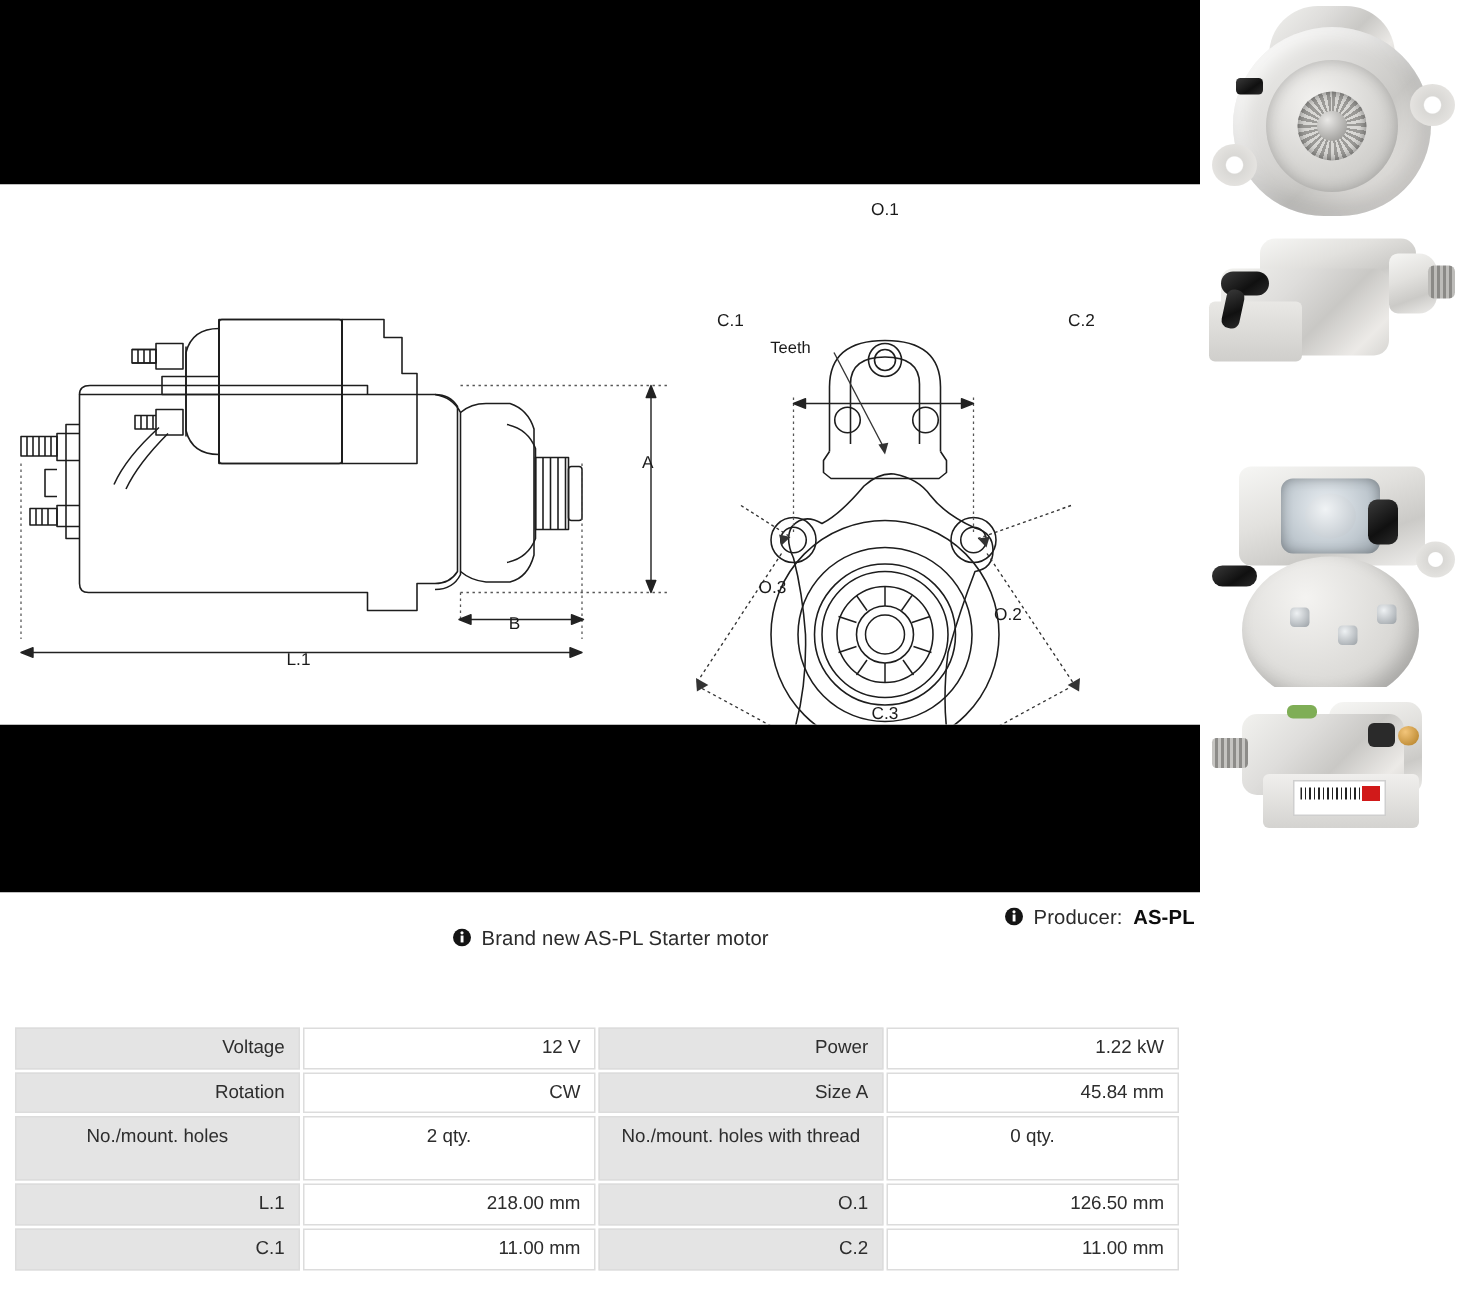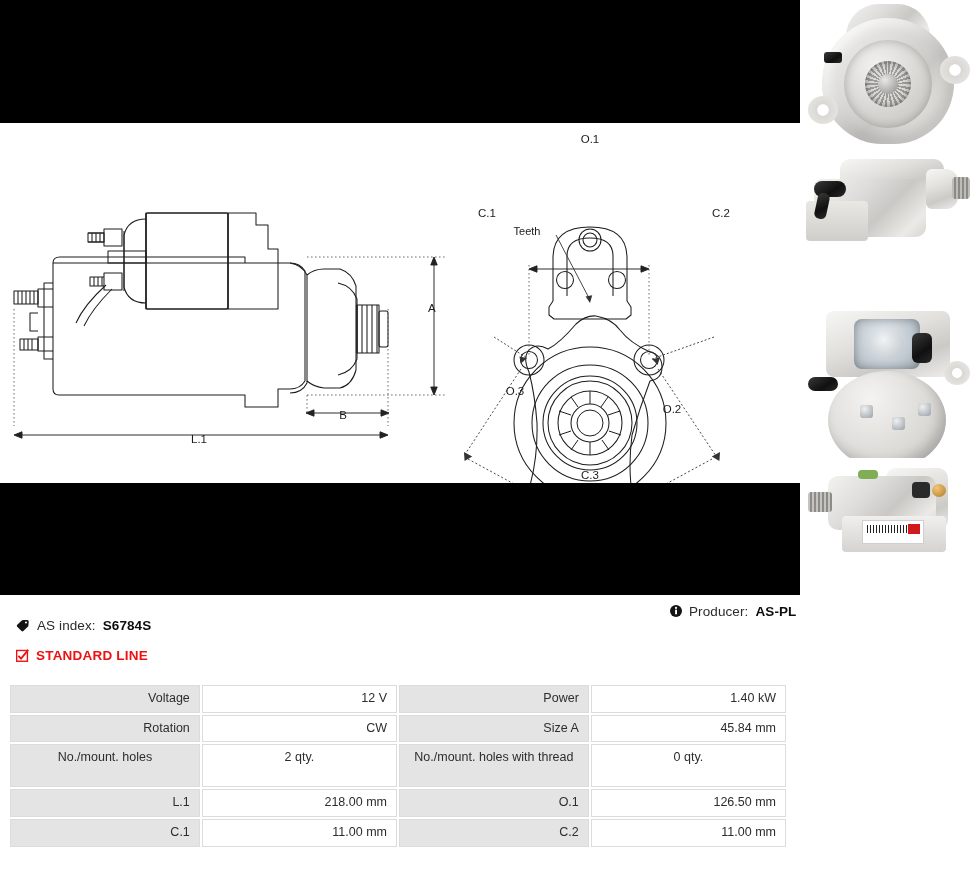--- a/index.html
+++ b/index.html
@@ -349,45 +349,32 @@
       <div class="ph p4-term2"></div>
       <div class="ph p4-lbl">
         <span class="p4-lblbar"></span>
         <span class="p4-lblred"></span>
       </div>
     </div>
   </div>
 
   <div id="info-row">
 
-    <div class="info-col" style="left:16px; top:15px;">
+
+    <div class="info-col" style="left:302px; top:15px;">
       <div class="info-line">
         <span class="icon">
-          <svg width="14" height="13" viewBox="0 0 16 14">
-            <path d="M1.4 6.2 L6.6 1.2 C7 0.8 7.5 0.6 8.1 0.6 L13 0.8 C13.9 0.85 14.6 1.6 14.5 2.5 L14.2 7
-                     C14.15 7.6 13.9 8.1 13.5 8.5 L8.4 13.4 C7.8 14 6.9 14 6.3 13.4 L1.4 8.3
-                     C0.8 7.7 0.8 6.8 1.4 6.2 Z" fill="#141414"></path>
-            <circle cx="11.4" cy="3.6" r="1.15" fill="#ffffff"></circle>
+          <svg width="12" height="12" viewBox="0 0 12 12">
+            <circle cx="6" cy="6" r="6" fill="#141414"></circle>
+            <circle cx="6" cy="2.9" r="1.05" fill="#ffffff"></circle>
+            <rect x="5.1" y="4.7" width="1.9" height="4.6" fill="#ffffff"></rect>
           </svg>
         </span>
-        <span class="lbl">AS index:</span>
-        <span class="val">S6784S</span>
+        <span class="lbl">Brand new AS-PL Starter motor</span>
       </div>
-      <div class="info-line">
-        <span class="icon">
-          <svg width="13" height="13" viewBox="0 0 14 14">
-            <rect x="0.7" y="1.6" width="11.6" height="11.6" fill="none" stroke="#ee1111" stroke-width="1.5"></rect>
-            <path d="M2.6 7.4 L5.4 10.4 L13.2 0.9" fill="none" stroke="#ee1111" stroke-width="1.9"></path>
-          </svg>
-        </span>
-        <span class="std-line">STANDARD LINE</span>
-      </div>
-    </div>
-
-    <div class="info-col" style="left:302px; top:15px;">
     </div>
 
     <div class="info-col" style="left:670px; top:1px;text-align:center;">
       <div class="info-line">
         <span class="icon">
           <svg width="12" height="12" viewBox="0 0 12 12">
             <circle cx="6" cy="6" r="6" fill="#141414"></circle>
             <circle cx="6" cy="2.9" r="1.05" fill="#ffffff"></circle>
             <rect x="5.1" y="4.7" width="1.9" height="4.6" fill="#ffffff"></rect>
           </svg>
@@ -398,21 +385,21 @@
     </div>
 
   </div>
 
   <table id="spec-table">
     <tbody>
         <tr>
           <td class="k">Voltage</td>
           <td class="v">12 V</td>
           <td class="k">Power</td>
-          <td class="v">1.40 kW</td>
+          <td class="v">1.22 kW</td>
         </tr>
         <tr>
           <td class="k">Rotation</td>
           <td class="v">CW</td>
           <td class="k">Size A</td>
           <td class="v">45.84 mm</td>
         </tr>
         <tr class="tall">
           <td class="k">No./mount. holes</td>
           <td class="v">2 qty.</td>

